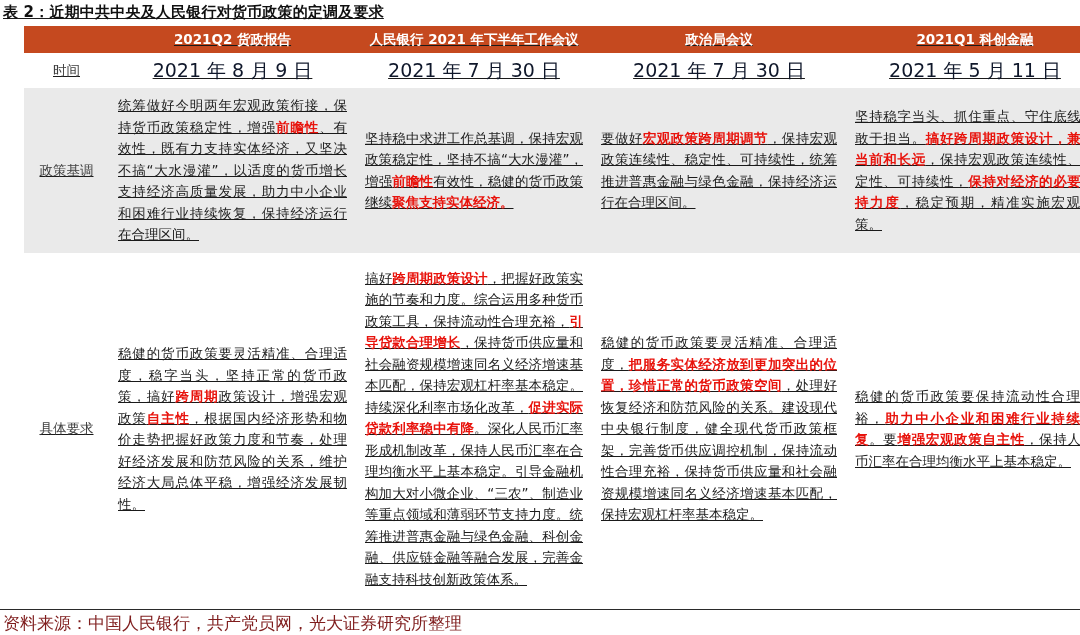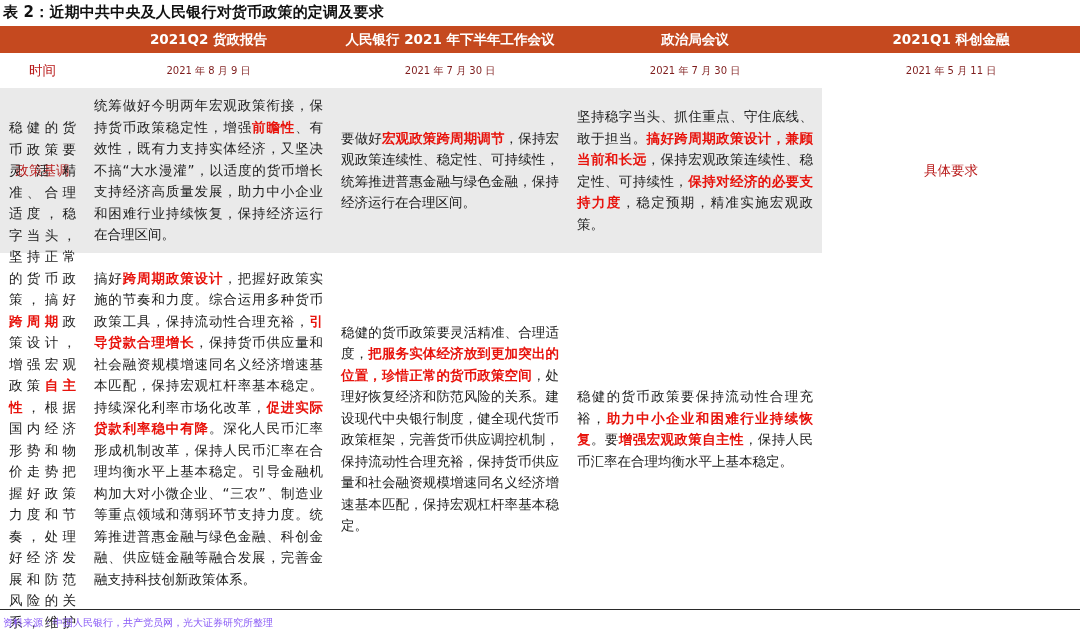--- a/index.html
+++ b/index.html
@@ -8,42 +8,43 @@
     --alt-bg:#eaeaea;
     --ink:#1a1a1a;
   }
   *{margin:0;padding:0;box-sizing:border-box;}
   html,body{background:#ffffff;}
   body{
     width:1080px;height:635px;overflow:hidden;
     font-family:"DejaVu Sans","Liberation Sans",sans-serif;
     color:var(--ink);
   }
-  .page{width:1080px;height:635px;position:relative;background:#fff;}
+  .page{width:1080px;height:635px;position:relative;background:#fff;text-decoration:underline;}
   .title{
     height:26px;line-height:24px;
     font-size:15px;font-weight:bold;color:#111;
     padding-left:3px;letter-spacing:.2px;
   }
   .tbl{width:854px;display:grid;
     grid-template-columns:85px 247px 236px 254px 258px;
     grid-template-rows:27px 35px 165px 352px;
+    padding-left:24px;
   }
   .hdr{
     background:var(--header-bg);
     color:#fff;font-weight:bold;font-size:13.5px;
     display:flex;align-items:center;justify-content:center;
     white-space:nowrap;
   }
   .rowlabel{
-    font-size:13.5px;color:#b91c1c;
+    font-size:13.5px;color:#404040;
     display:flex;align-items:center;justify-content:center;
   }
   .date{
-    font-size:10px;color:#7f1d1d;
+    font-size:19px;color:#0f172a;
     display:flex;align-items:center;justify-content:center;
     white-space:nowrap;
   }
   .gray{background:var(--alt-bg);}
   .body-cell{
     display:flex;align-items:center;
     padding:6px 9px;
   }
   .body-cell .txt{
     font-size:13.5px;line-height:21.5px;
@@ -51,21 +52,21 @@
     width:100%;
     color:#1c1c1c;
   }
   .txt .hl{color:var(--hl);font-weight:bold;}
   .rule{
     position:absolute;left:0;top:609px;width:1080px;height:0;
     border-top:1.5px solid #2a2a2a;
   }
   .source{
     position:absolute;left:3px;top:614px;width:1074px;
-    font-size:10px;color:#8b5cf6;line-height:18px;
+    font-size:17px;color:#7f1d1d;line-height:18px;
   }
 </style>
 </head>
 <body>
 
 <div class="page">
 
   <div class="title">表 2：近期中共中央及人民银行对货币政策的定调及要求</div>
 
   <div class="tbl">
@@ -78,20 +79,23 @@
 
     <div class="rowlabel">时间</div>
     <div class="date">2021 年 8 月 9 日</div>
     <div class="date">2021 年 7 月 30 日</div>
     <div class="date">2021 年 7 月 30 日</div>
     <div class="date">2021 年 5 月 11 日</div>
 
     <div class="rowlabel gray">政策基调</div>
     <div class="body-cell gray">
       <div class="txt"><span>统筹做好今明两年宏观政策衔接，保持货币政策稳定性，增强</span><span class="hl">前瞻性</span><span>、有效性，既有力支持实体经济，又坚决不搞“大水漫灌”，以适度的货币增长支持经济高质量发展，助力中小企业和困难行业持续恢复，保持经济运行在合理区间。</span></div>
+    </div>
+    <div class="body-cell gray">
+      <div class="txt"><span>坚持稳中求进工作总基调，保持宏观政策稳定性，坚持不搞“大水漫灌”，增强</span><span class="hl">前瞻性</span><span>有效性，稳健的货币政策继续</span><span class="hl">聚焦支持实体经济。</span></div>
     </div>
     <div class="body-cell gray">
       <div class="txt"><span>要做好</span><span class="hl">宏观政策跨周期调节</span><span>，保持宏观政策连续性、稳定性、可持续性，统筹推进普惠金融与绿色金融，保持经济运行在合理区间。</span></div>
     </div>
     <div class="body-cell gray">
       <div class="txt"><span>坚持稳字当头、抓住重点、守住底线、敢于担当。</span><span class="hl">搞好跨周期政策设计，兼顾当前和长远</span><span>，保持宏观政策连续性、稳定性、可持续性，</span><span class="hl">保持对经济的必要支持力度</span><span>，稳定预期，精准实施宏观政策。</span></div>
     </div>
 
     <div class="rowlabel">具体要求</div>
     <div class="body-cell">

